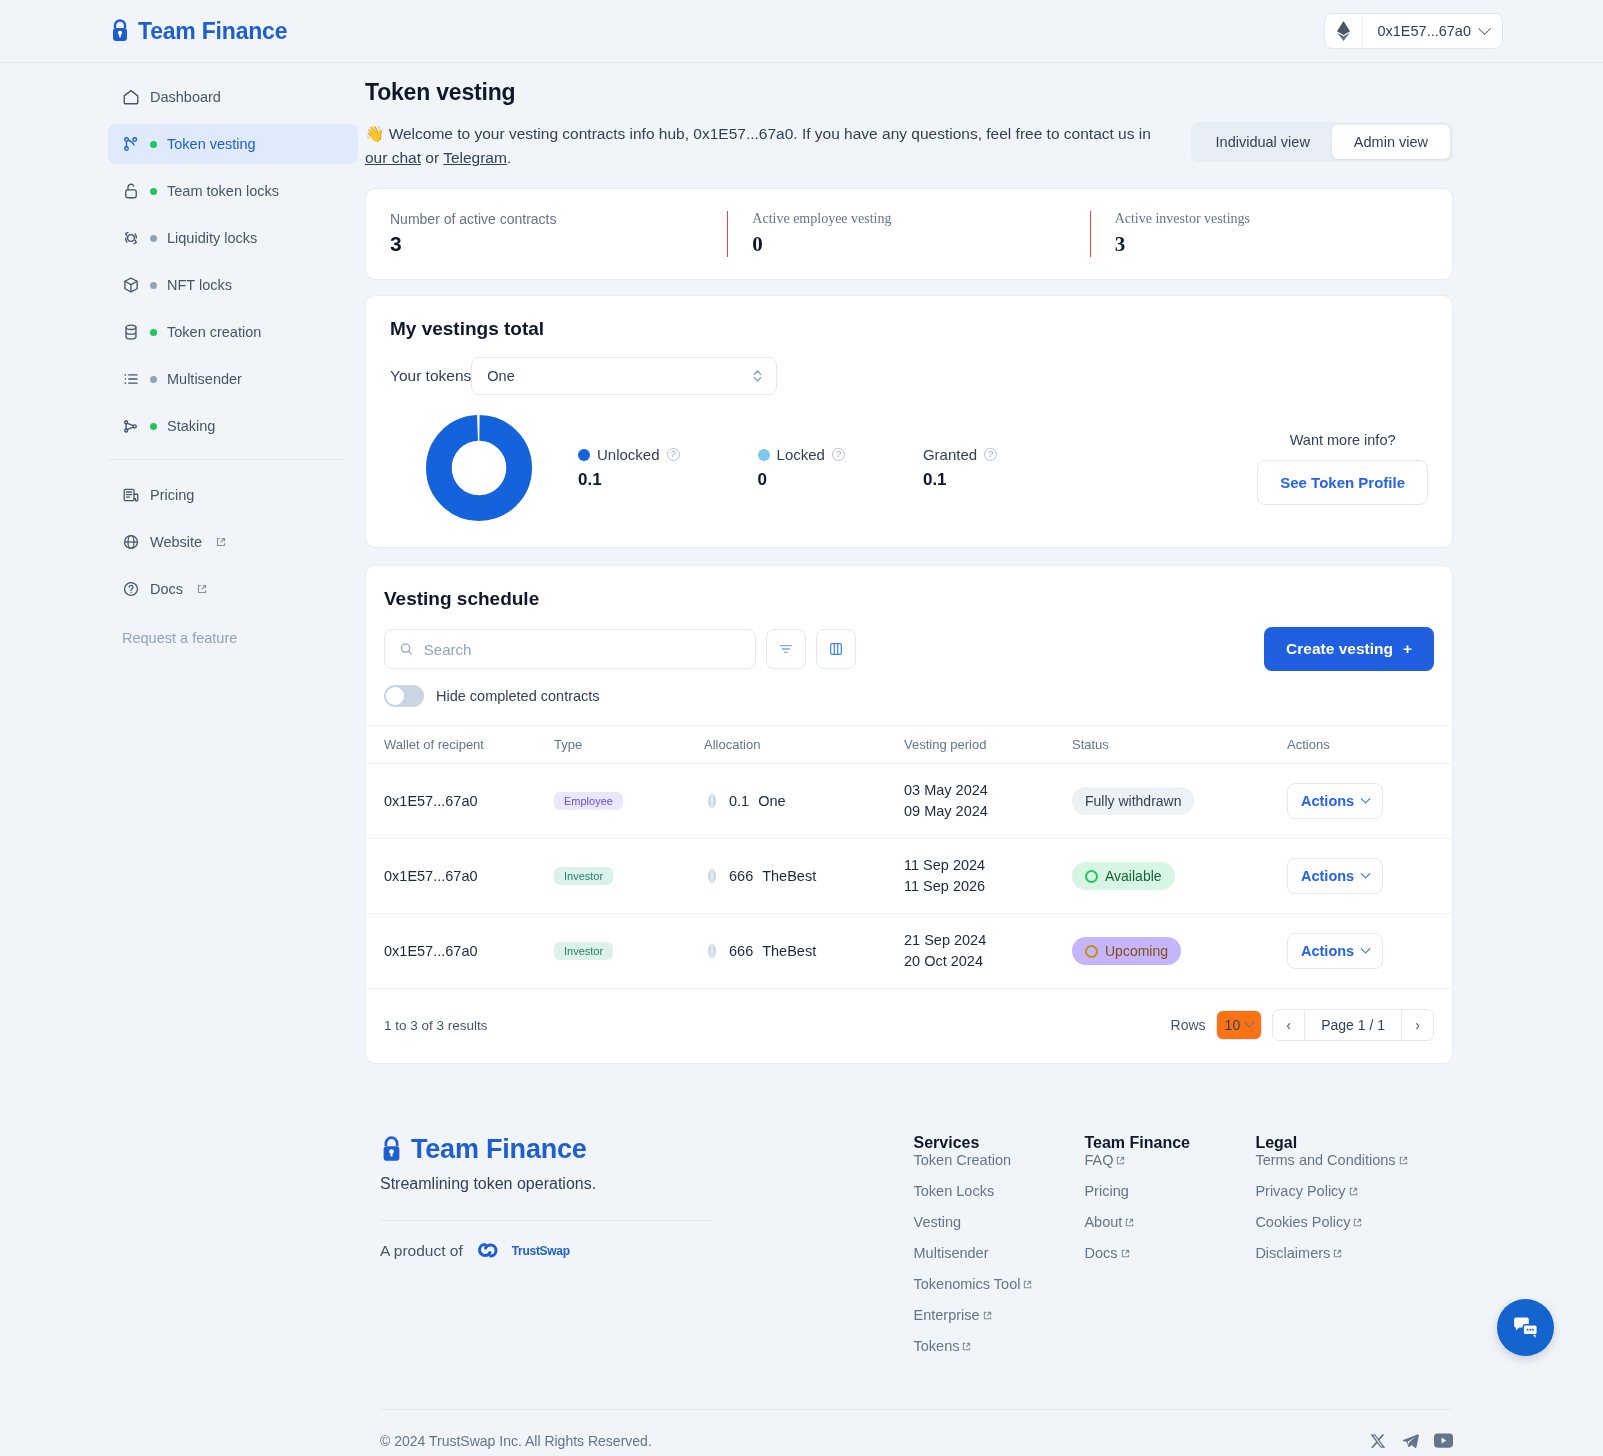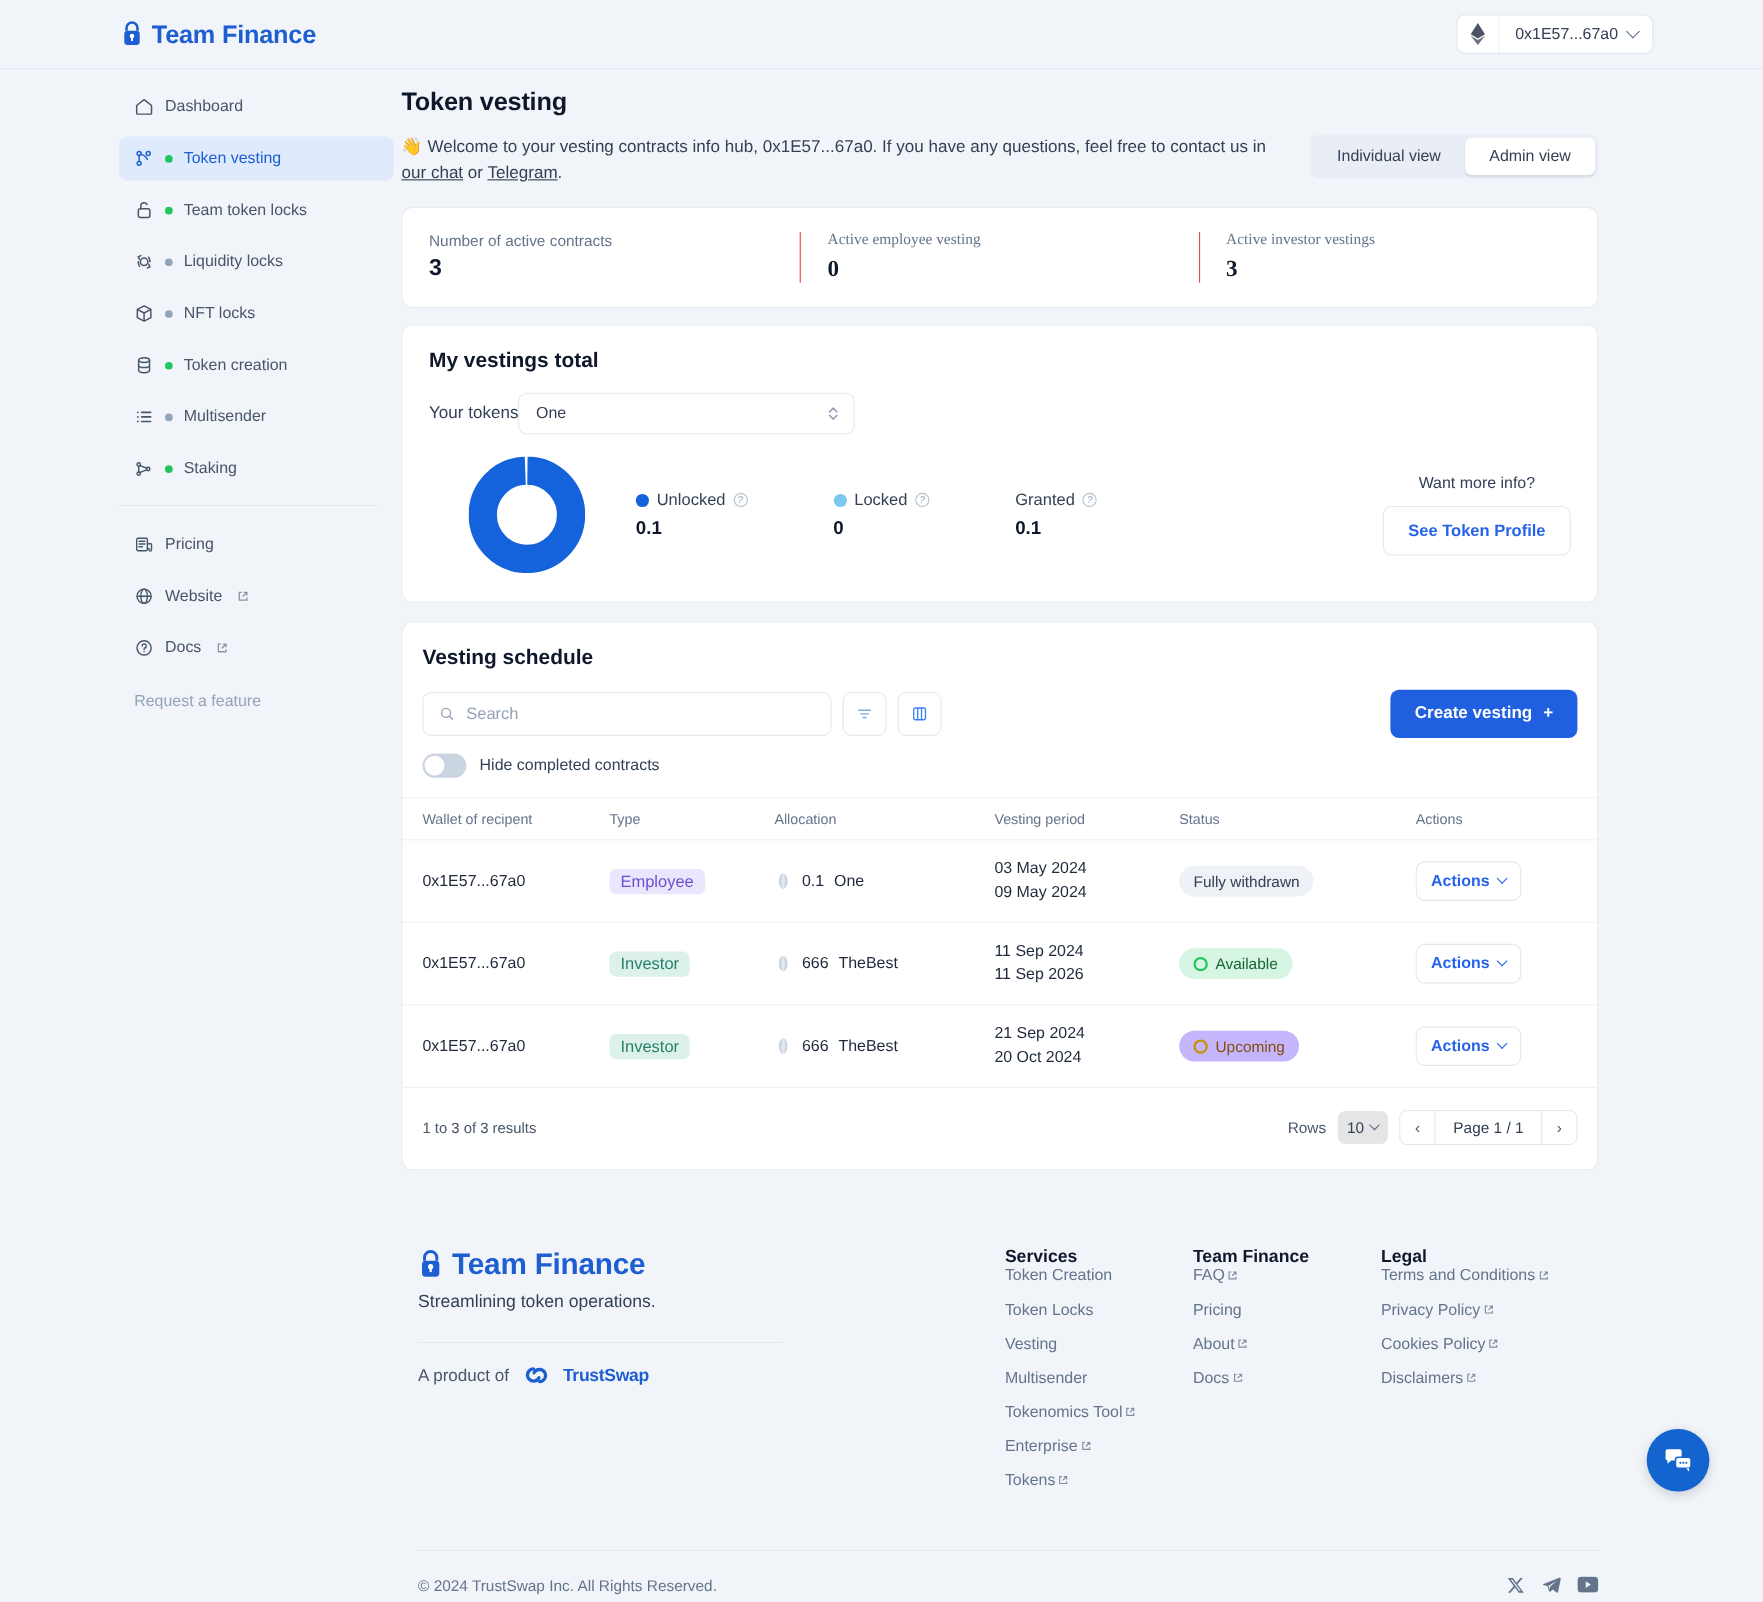--- a/index.html
+++ b/index.html
@@ -147,21 +147,21 @@
   }
   tbody td { padding: 16px 8px; border-bottom: 1px solid #eef2f6; font-size: 14.5px; color: #1e293b; vertical-align: middle; }
   tbody tr:last-child td { border-bottom: 1px solid #eef2f6; }
   .c1 { padding-left: 18px !important; width: 180px; }
   .c2 { width: 150px; }
   .c3 { width: 200px; }
   .c4 { width: 168px; }
   .c5 { width: 215px; }
   .c6 { padding-right: 18px !important; }
 
-  .chip { display: inline-block; border-radius: 6px; font-size: 15px; padding: 3px 10px; }
+  .chip { display: inline-block; border-radius: 6px; font-size: 11px; padding: 3px 10px; }
   .chip.employee { background: #eae6fd; color: #6d4fd0; }
   .chip.investor { background: #dcf1ea; color: #27806b; }
 
   .alloc { display: flex; align-items: center; gap: 9px; }
   .alloc-ico { width: 16px; height: 16px; flex: 0 0 16px; }
   .alloc-amt { font-weight: 400; }
   .alloc-sym { color: #1e293b; }
 
   .dates { line-height: 1.45; font-size: 14.5px; color: #1e293b; }
 
@@ -178,33 +178,33 @@
     border: 1px solid #e2e8f0; border-radius: 8px; background: #fff;
     padding: 9px 13px; font-size: 14.5px; font-weight: 700; color: #2563eb;
     cursor: pointer; font-family: inherit;
   }
   .chev-b { width: 7px; height: 7px; border-right: 1.8px solid #2563eb; border-bottom: 1.8px solid #2563eb; transform: rotate(45deg) translate(-2px,-2px); }
 
   .pager { display: flex; align-items: center; justify-content: space-between; padding: 20px 18px 22px; }
   .pager-left { font-size: 13.5px; color: #475569; }
   .pager-right { display: flex; align-items: center; gap: 10px; }
   .rows-lbl { font-size: 14px; color: #475569; }
-  .rows-sel { border: 1px solid #e2e8f0; border-radius: 7px; background: #e5e5e5; height: 30px; padding: 0 8px; display: flex; align-items: center; gap: 6px; font-size: 14px; color: #334155; cursor: pointer; }
+  .rows-sel { border: 1px solid #e2e8f0; border-radius: 7px; background: #f97316; height: 30px; padding: 0 8px; display: flex; align-items: center; gap: 6px; font-size: 14px; color: #334155; cursor: pointer; }
   .pg-group { display: flex; border: 1px solid #e2e8f0; border-radius: 7px; overflow: hidden; background: #fff; }
   .pg-btn { width: 31px; height: 30px; display: flex; align-items: center; justify-content: center; cursor: pointer; color: #475569; font-size: 14px; }
   .pg-lbl { padding: 0 16px; height: 30px; display: flex; align-items: center; font-size: 14px; color: #334155; border-left: 1px solid #e2e8f0; border-right: 1px solid #e2e8f0; }
 
   
   .footer { display: flex; padding: 70px 150px 0 380px; gap: 0; }
   .f-brand { width: 540px; }
   .f-brand .brand-name { font-size: 27px; }
   .f-tag { font-size: 16px; color: #334155; margin-top: 10px; }
   .f-rule { height: 1px; background: #e2e8f0; margin: 27px 0 20px; width: 332px; }
   .f-prod { display: flex; align-items: center; gap: 11px; font-size: 15.5px; color: #475569; }
-  .ts-name { font-size: 16px; font-weight: 700; color: #1d5fd0; letter-spacing: -0.3px; }
+  .ts-name { font-size: 12px; font-weight: 700; color: #1d5fd0; letter-spacing: -0.3px; }
   .f-col { width: 173px; }
   .f-col.wide { width: 200px; }
   .f-col h3 { font-size: 16px; font-weight: 700; color: #0f172a; margin-bottom: 0; }
   .f-col a { display: block; font-size: 14.5px; color: #64748b; text-decoration: none; margin-bottom: 15px; white-space: nowrap; }
   .ext { width: 9px; height: 9px; display: inline-block; margin-left: 3px; opacity: .8; vertical-align: 0px; }
 
   .bottom-rule { height: 1px; background: #e2e8f0; margin: 40px 150px 0 380px; }
   .bottom { display: flex; align-items: center; justify-content: space-between; padding: 21px 150px 26px 380px; }
   .copyright { font-size: 14px; color: #64748b; }
   .socials { display: flex; align-items: center; gap: 14px; }

